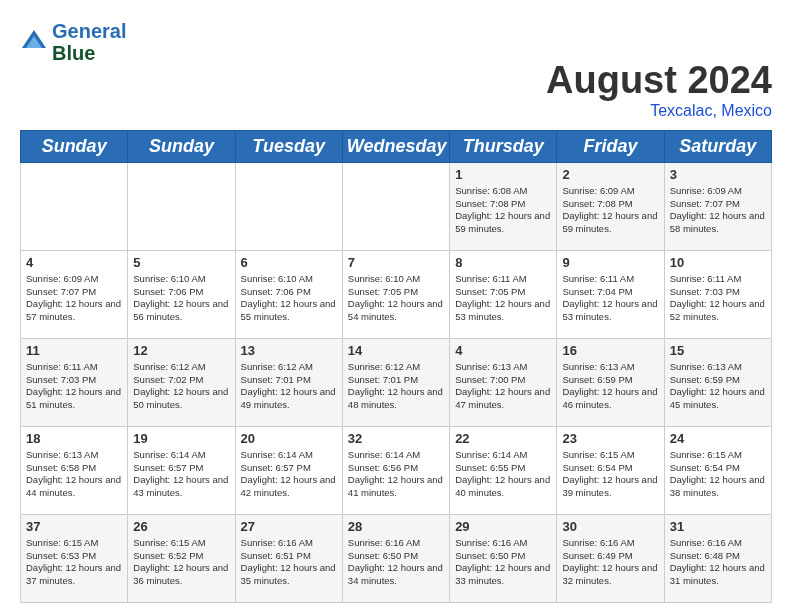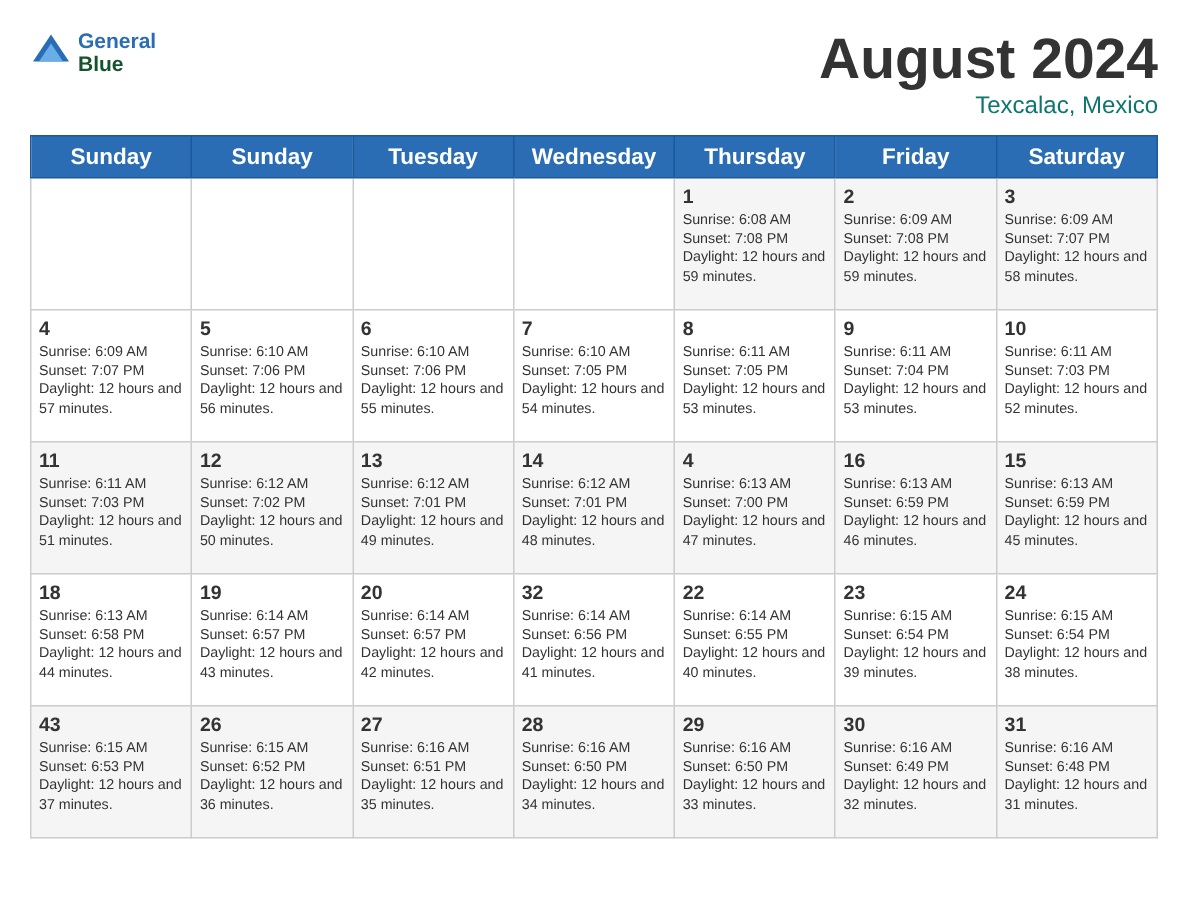--- a/index.html
+++ b/index.html
@@ -15,58 +15,60 @@
       justify-content: space-between;
       align-items: flex-start;
       margin-bottom: 10px;
     }
     .logo {
       display: flex;
       align-items: center;
       gap: 4px;
     }
     .logo-text {
-      font-size: 14px;
+      font-size: 20px;
       font-weight: bold;
       color: #333;
       line-height: 1.1;
     }
     .logo-text span {
       color: #2a6db5;
     }
     .logo-icon {
       width: 28px;
       height: 28px;
     }
     .title-block {
       text-align: right;
+      margin-top: 40px;
     }
     .month-year {
       font-size: 38px;
       font-weight: bold;
       color: #333;
       line-height: 1.1;
     }
     .location {
       font-size: 16px;
-      color: #0f766e;
+      color: #1d4ed8;
     }
     table {
       width: 100%;
       border-collapse: collapse;
       table-layout: fixed;
     }
     thead tr th {
       background-color: #2a6db5;
       color: #fff;
       padding: 5px 4px;
-      font-size: 15px;
+      font-size: 18px;
       font-weight: bold;
       text-align: center;
       border: 1px solid #1a5a9a;
+      font-style: italic;
     }
     tbody tr td {
       border: 1px solid #ccc;
       vertical-align: top;
       padding: 4px 5px;
       font-size: 10px;
       color: #333;
       height: 88px;
       background: #fff;
     }
@@ -224,21 +226,21 @@
           <div class="day-num">23</div>
           <div class="cell-text">Sunrise: 6:15 AM<br>Sunset: 6:54 PM<br>Daylight: 12 hours and 39 minutes.</div>
         </td>
         <td>
           <div class="day-num">24</div>
           <div class="cell-text">Sunrise: 6:15 AM<br>Sunset: 6:54 PM<br>Daylight: 12 hours and 38 minutes.</div>
         </td>
       </tr>
       <tr>
         <td>
-          <div class="day-num">43</div>
+          <div class="day-num">37</div>
           <div class="cell-text">Sunrise: 6:15 AM<br>Sunset: 6:53 PM<br>Daylight: 12 hours and 37 minutes.</div>
         </td>
         <td>
           <div class="day-num">26</div>
           <div class="cell-text">Sunrise: 6:15 AM<br>Sunset: 6:52 PM<br>Daylight: 12 hours and 36 minutes.</div>
         </td>
         <td>
           <div class="day-num">27</div>
           <div class="cell-text">Sunrise: 6:16 AM<br>Sunset: 6:51 PM<br>Daylight: 12 hours and 35 minutes.</div>
         </td>

